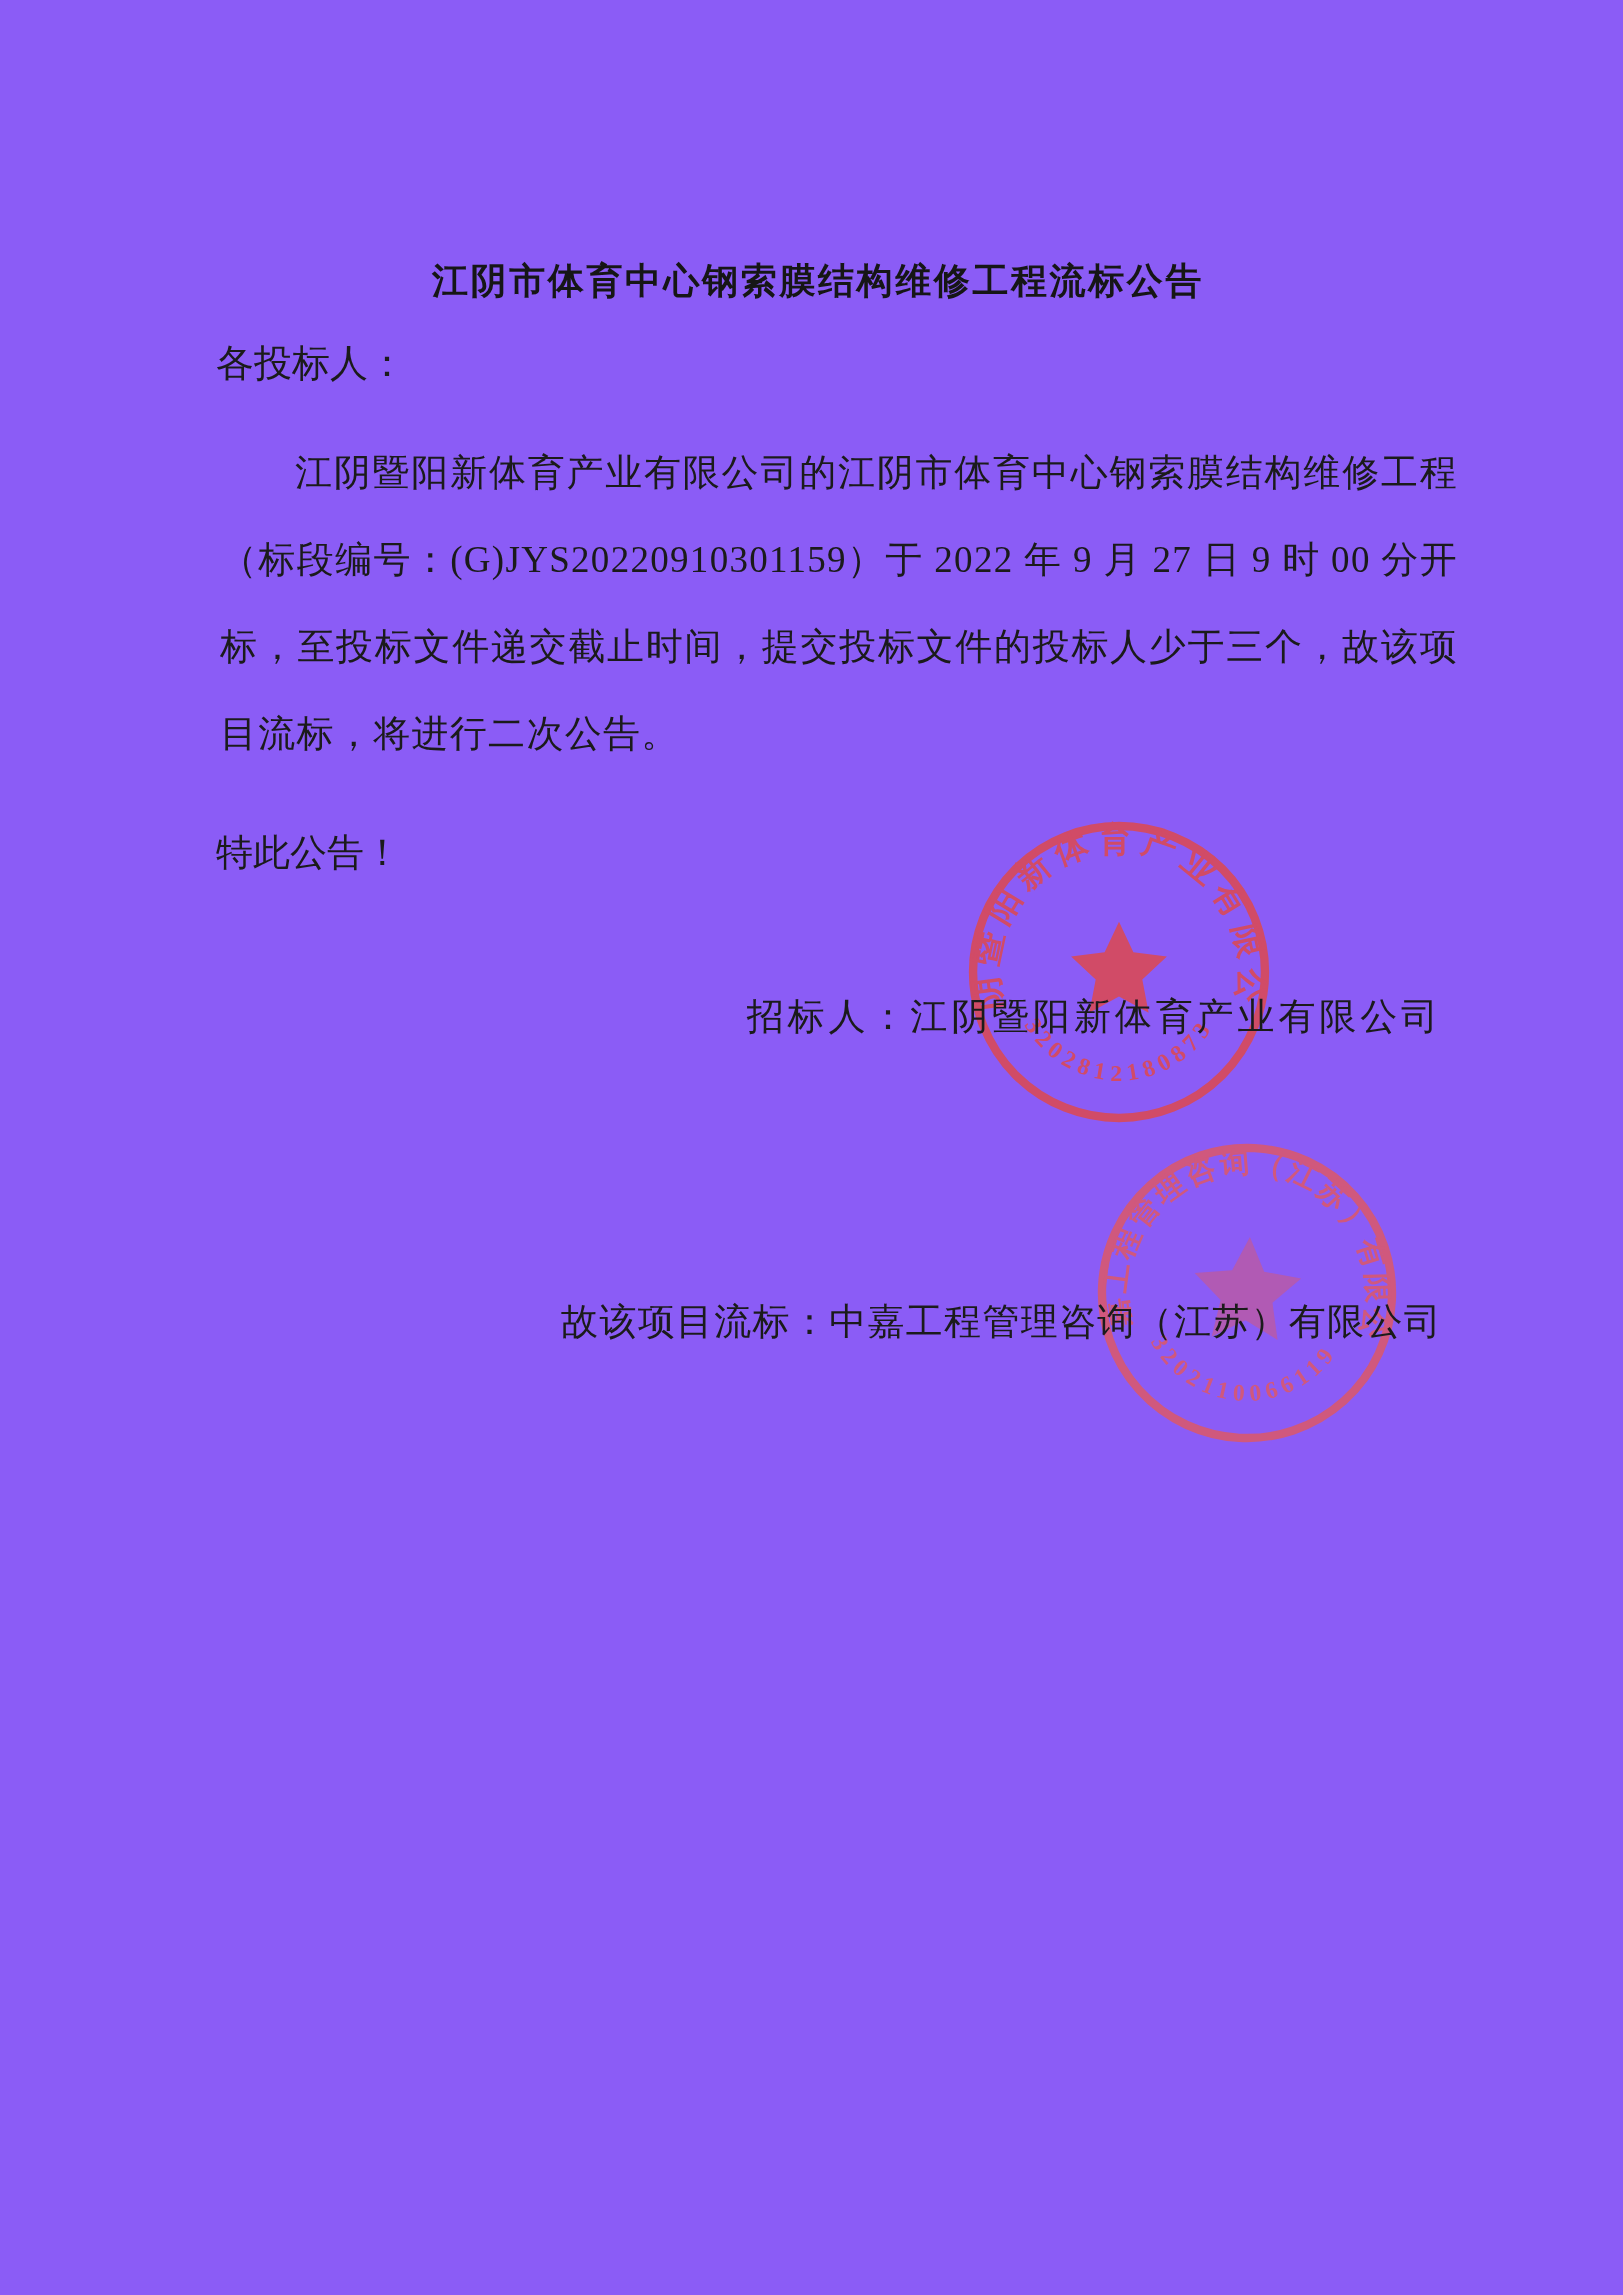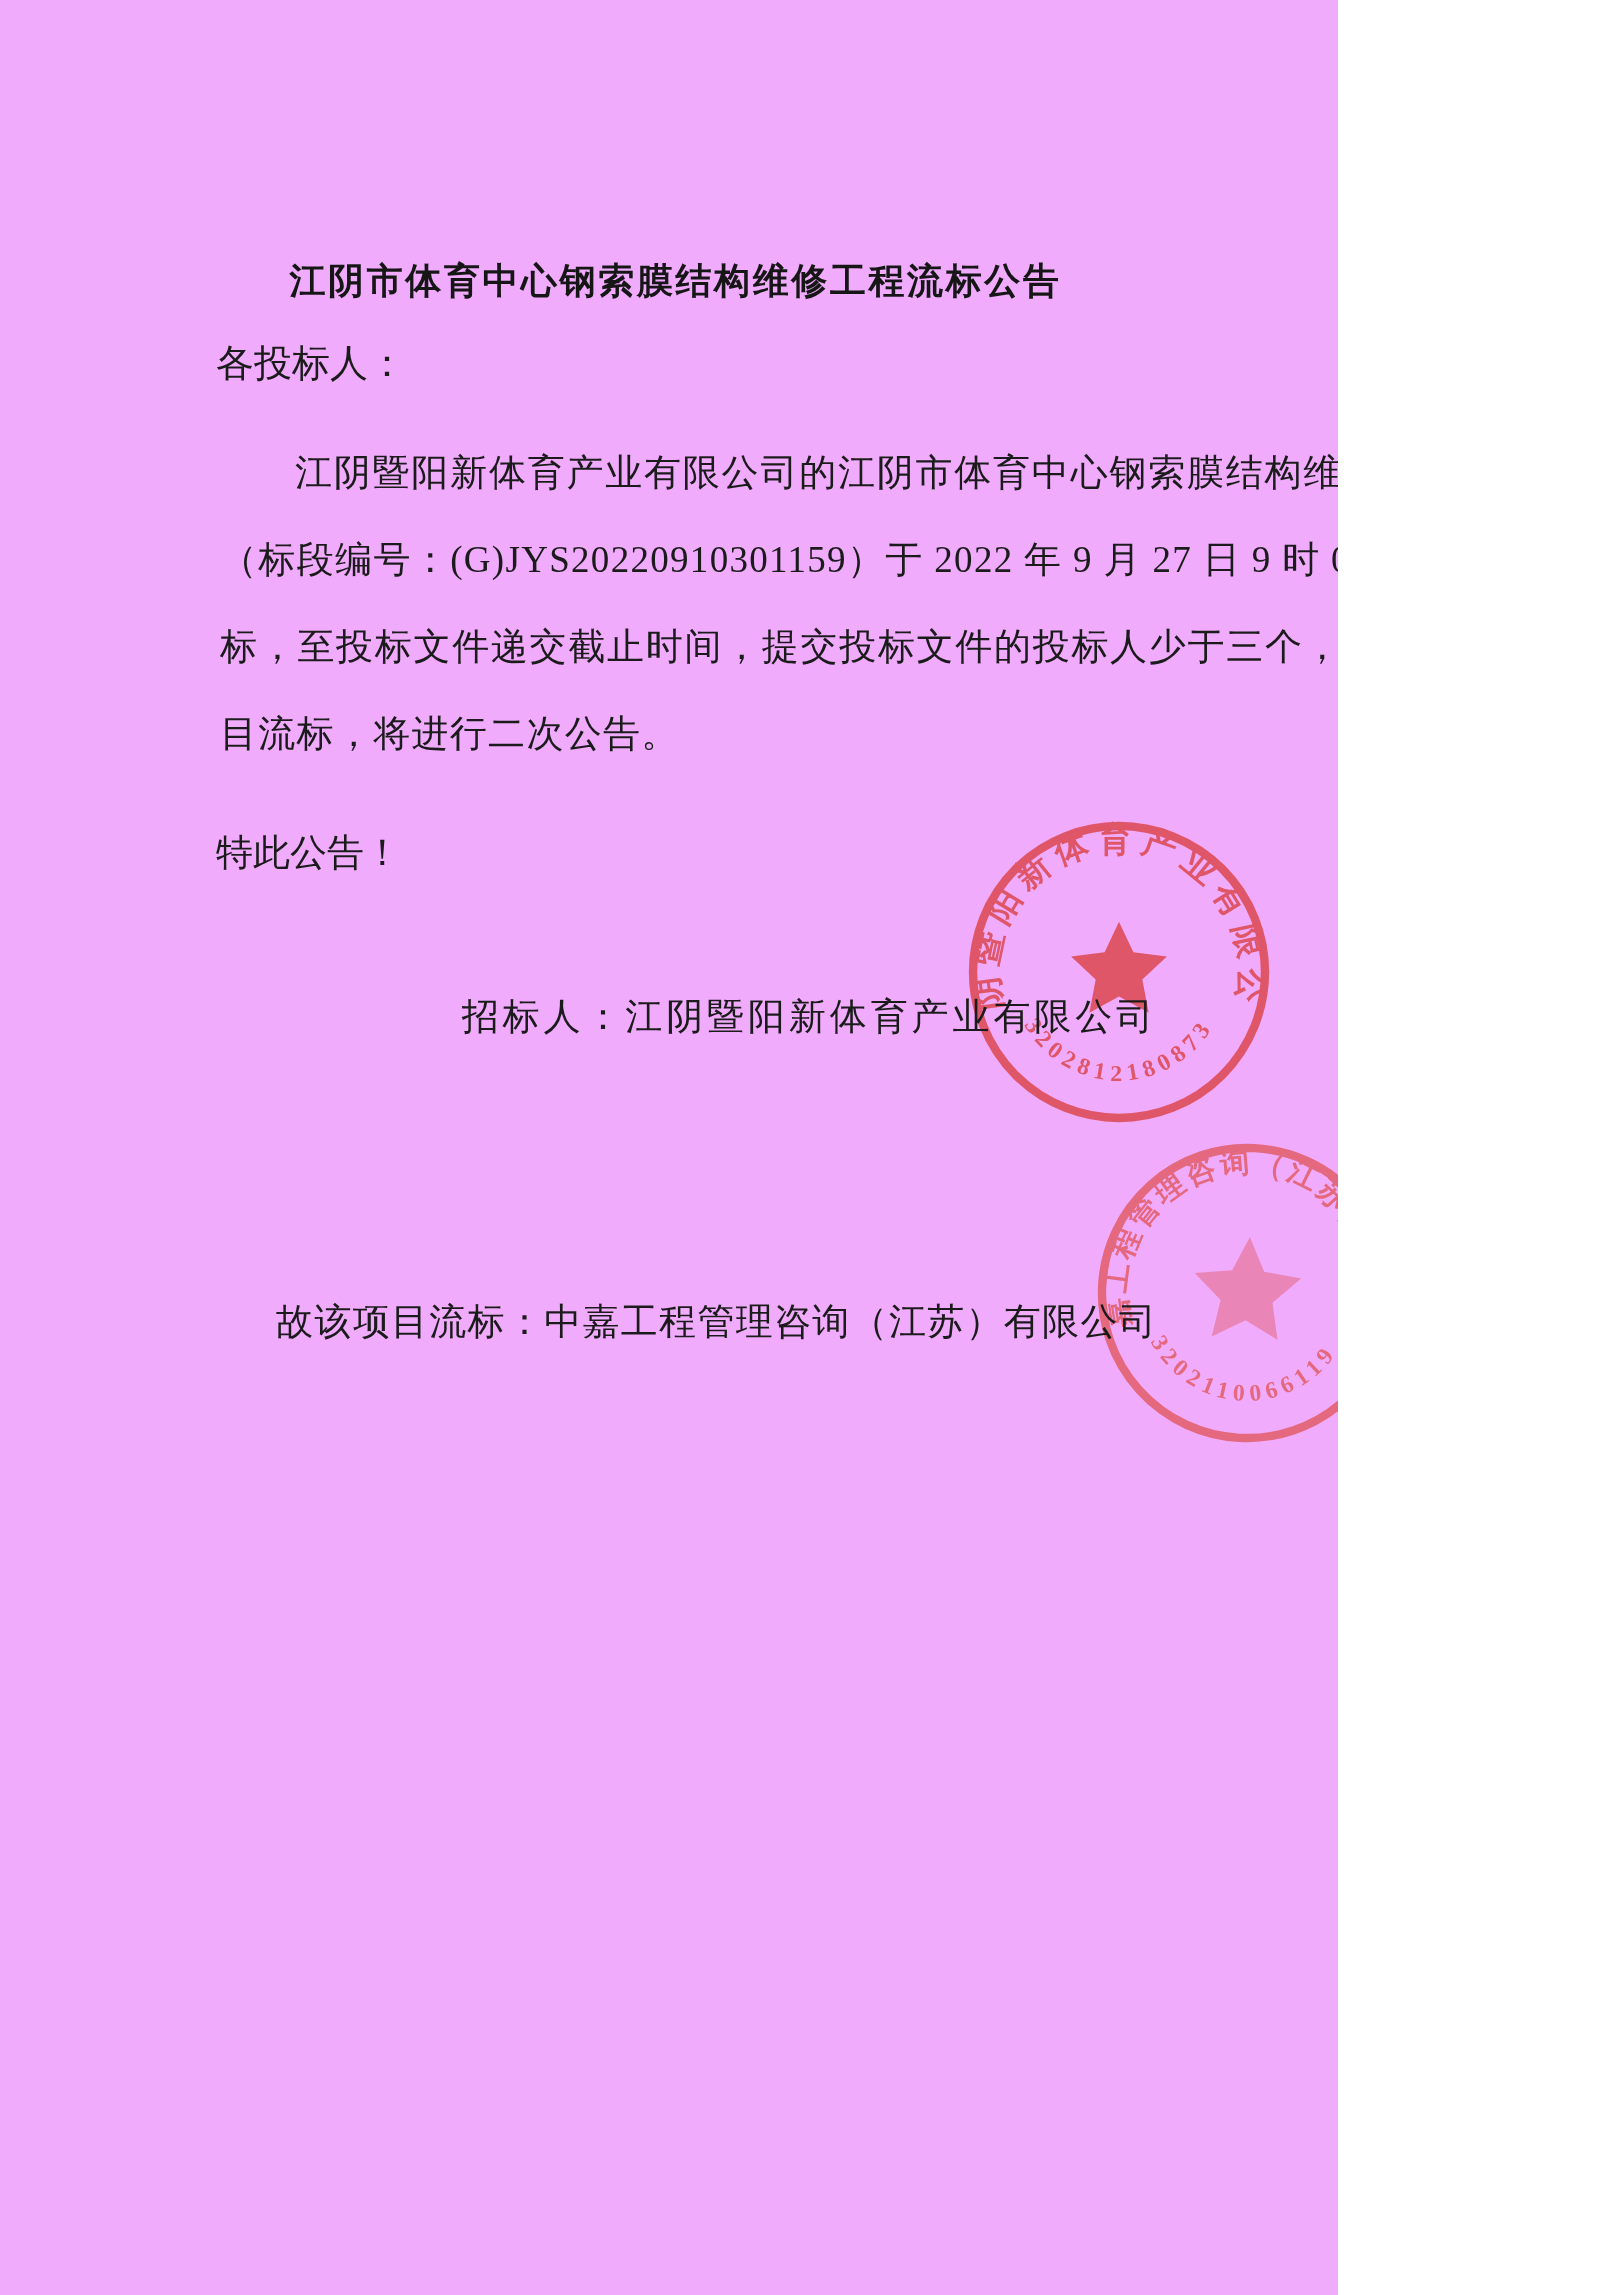--- a/index.html
+++ b/index.html
@@ -2,23 +2,23 @@
 <html style="font-size:10.5px"><head>
 <meta charset="utf-8">
 <style>
   html, body {
     margin: 0;
     padding: 0;
     background: #ffffff;
   }
   .page {
     position: relative;
-    width: 1338px;
+    width: 1623px;
     height: 2295px;
-    background: #f0abfc;
+    background: #8b5cf6;
     overflow: hidden;
     font-family: "Liberation Serif", serif;
     color: #1b1b1b;
   }
   .title {
     position: absolute;
     left: 0;
     right: 0;
     top: 233px;
     text-align: center;

